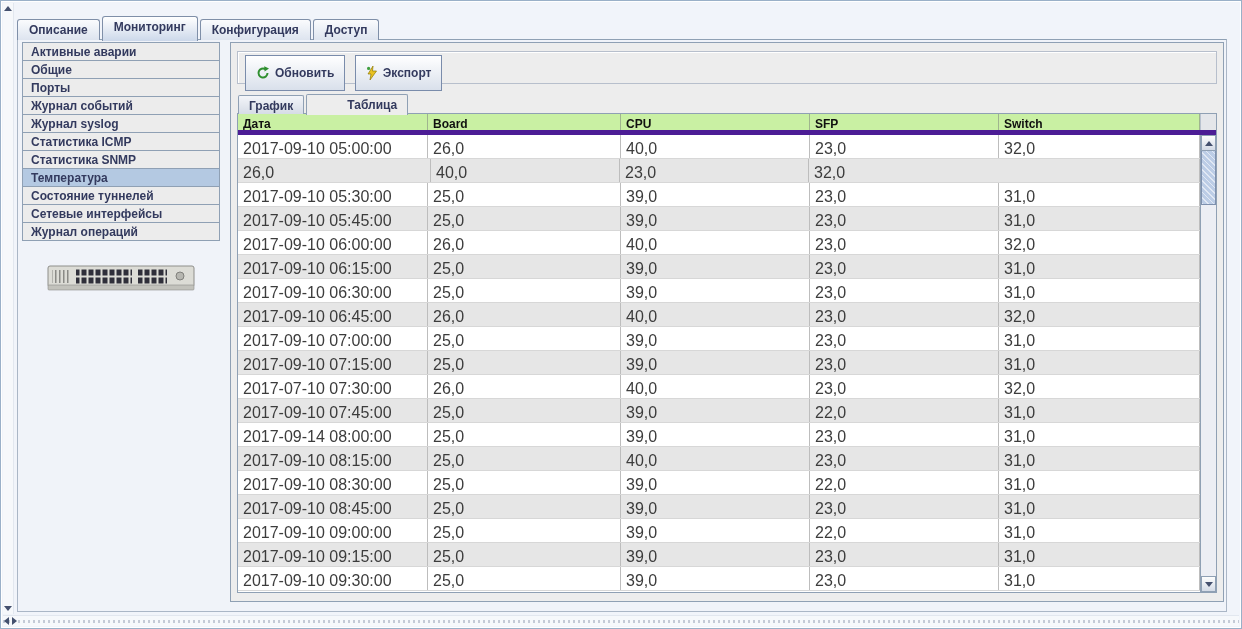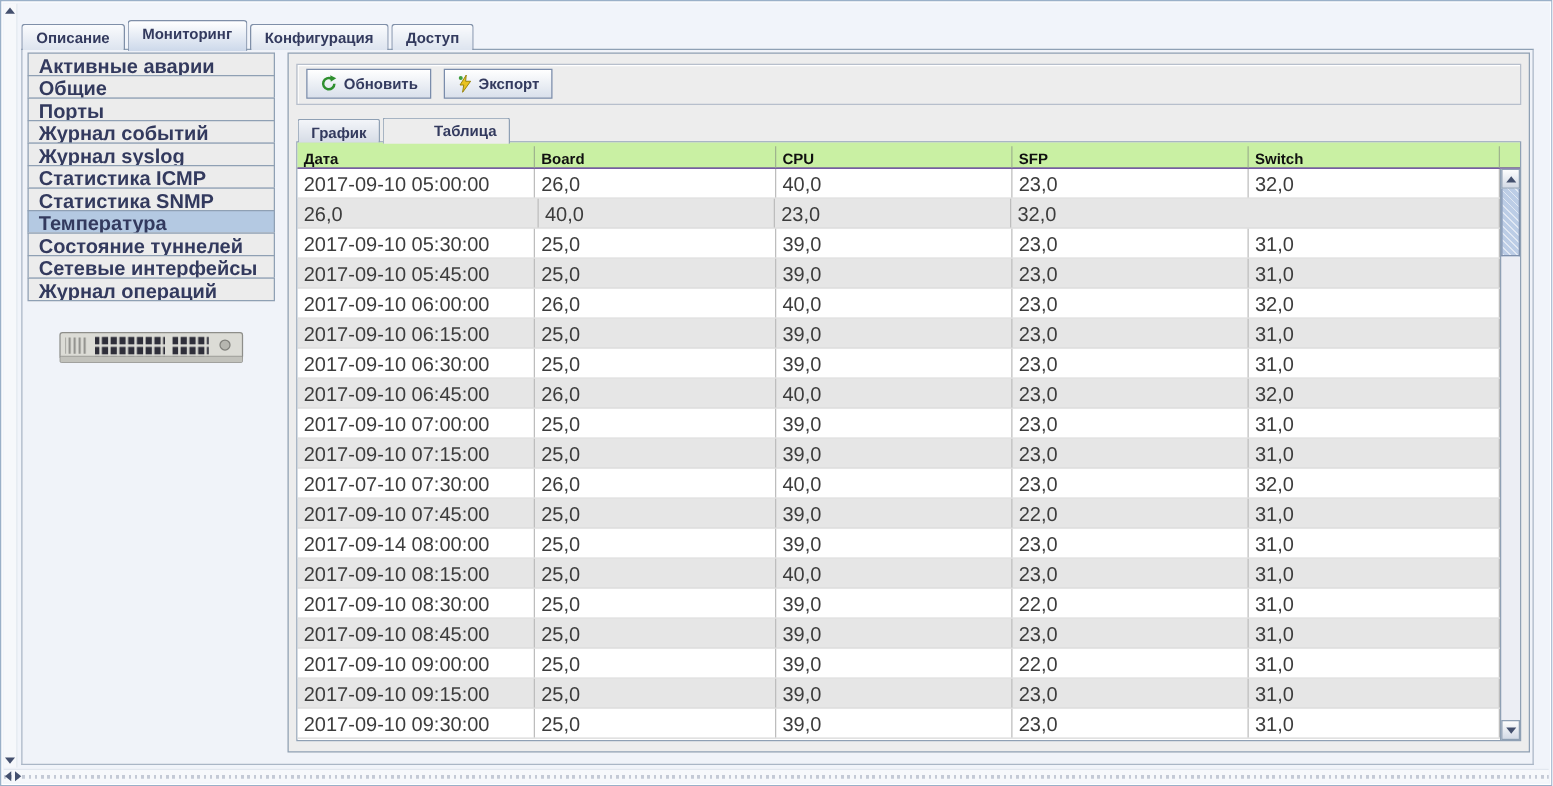--- a/index.html
+++ b/index.html
@@ -38,53 +38,53 @@
   }
   .tab.selected { height:25px; margin-bottom:-1px; background:linear-gradient(#ffffff,#ccd8ea); z-index:4; }
 
   
   .tab-pane { position:absolute; left:16px; top:38px; right:14px; bottom:16px; border:1px solid #aab6c6; border-top:1px solid #8fa0b4; background:#f0f3f9; z-index:1; }
 
   
   .sidebar { position:absolute; left:4px; top:2px; width:198px; }
   .side-item {
     height:19px; margin-top:-1px; border:1px solid #8fa0b4; background:#ececec;
-    font-weight:bold; font-size:16px; color:var(--ui-text,#333a5e);
+    font-weight:bold; font-size:12px; color:var(--ui-text,#333a5e);
     padding:2px 0 0 8px; white-space:nowrap; overflow:hidden; cursor:default;
   }
   .side-item:first-child { margin-top:0; }
   .side-item.selected { background:var(--selected-item-blue,#b4c9e2); }
   .device-wrap { margin-top:20px; text-align:center; }
 
   
   .main-panel { position:absolute; left:212px; top:2px; width:994px; height:560px; border:1px solid #8fa0b4; background:#ededed; }
   .toolbar-panel {
     position:absolute; left:6px; right:6px; top:8px; height:33px;
     border:1px solid #b7bfcc; box-shadow: inset 1px 1px 0 #ffffff; padding:3px 0 0 7px;
   }
   .btn {
-    display:inline-flex; align-items:center; gap:5px; height:24px; padding:0 10px; margin-right:5px;
+    display:inline-flex; align-items:center; gap:5px; height:36px; padding:0 10px; margin-right:5px;
     background:linear-gradient(#ffffff,#d9e0eb); border:1px solid #7a8cab;
     font-weight:bold; font-size:12px; color:var(--ui-text,#333a5e); font-family:"Liberation Sans",sans-serif; cursor:default;
   }
   .btn .icon { display:inline-flex; }
 
   
   .view-tabs { position:absolute; left:7px; top:50px; height:21px; display:flex; align-items:flex-end; z-index:2; }
   .vtab {
     height:19px; padding:3px 10px 0; margin-right:2px;
     border:1px solid #8fa0b4; border-bottom:none; border-radius:2px 2px 0 0;
     background:linear-gradient(#f3f5f9,#d6dce6);
     font-weight:bold; font-size:12px; color:var(--ui-text,#333a5e); cursor:default;
   }
   .vtab.selected { height:21px; margin-bottom:-1px; background:#ededed; z-index:3;padding-left:40px; }
 
   
   .table-wrap { position:absolute; left:6px; right:6px; top:70px; bottom:8px; border:1px solid #8fa0b4; background:#ffffff; display:flex; flex-direction:column; }
-  .thead { display:flex; height:21px; flex:none; background:var(--header-green,#c9f0a3); border-bottom:1px solid #4c1d95;align-items:flex-end; }
+  .thead { display:flex; height:21px; flex:none; background:var(--header-green,#c9f0a3); border-bottom:5px solid #4c1d95; }
   .th { font-weight:bold; font-size:12px; color:#101010; padding:3px 0 0 5px; border-right:1px solid #9fb48e; overflow:hidden; white-space:nowrap; cursor:default; }
   .th-corner { width:16px; flex:none; background:#e4e6ea; border-left:1px solid #b9c2cf; }
   .tbody { flex:1; display:flex; min-height:0; }
   .rows { flex:1; overflow:hidden; min-width:0; }
   .row { display:flex; height:24px; background:#ffffff; border-bottom:1px solid #d7d7d7; font-size:16px; color:#3c3c3c; }
   .row.odd { background:var(--stripe-gray,#e6e6e6); }
   .cell { padding:5px 0 0 5px; border-right:1px solid #bdbdbd; overflow:hidden; white-space:nowrap; }
   .c-date { width:190px; flex:none; }
   .c-board { width:193px; flex:none; }
   .c-cpu { width:189px; flex:none; }

